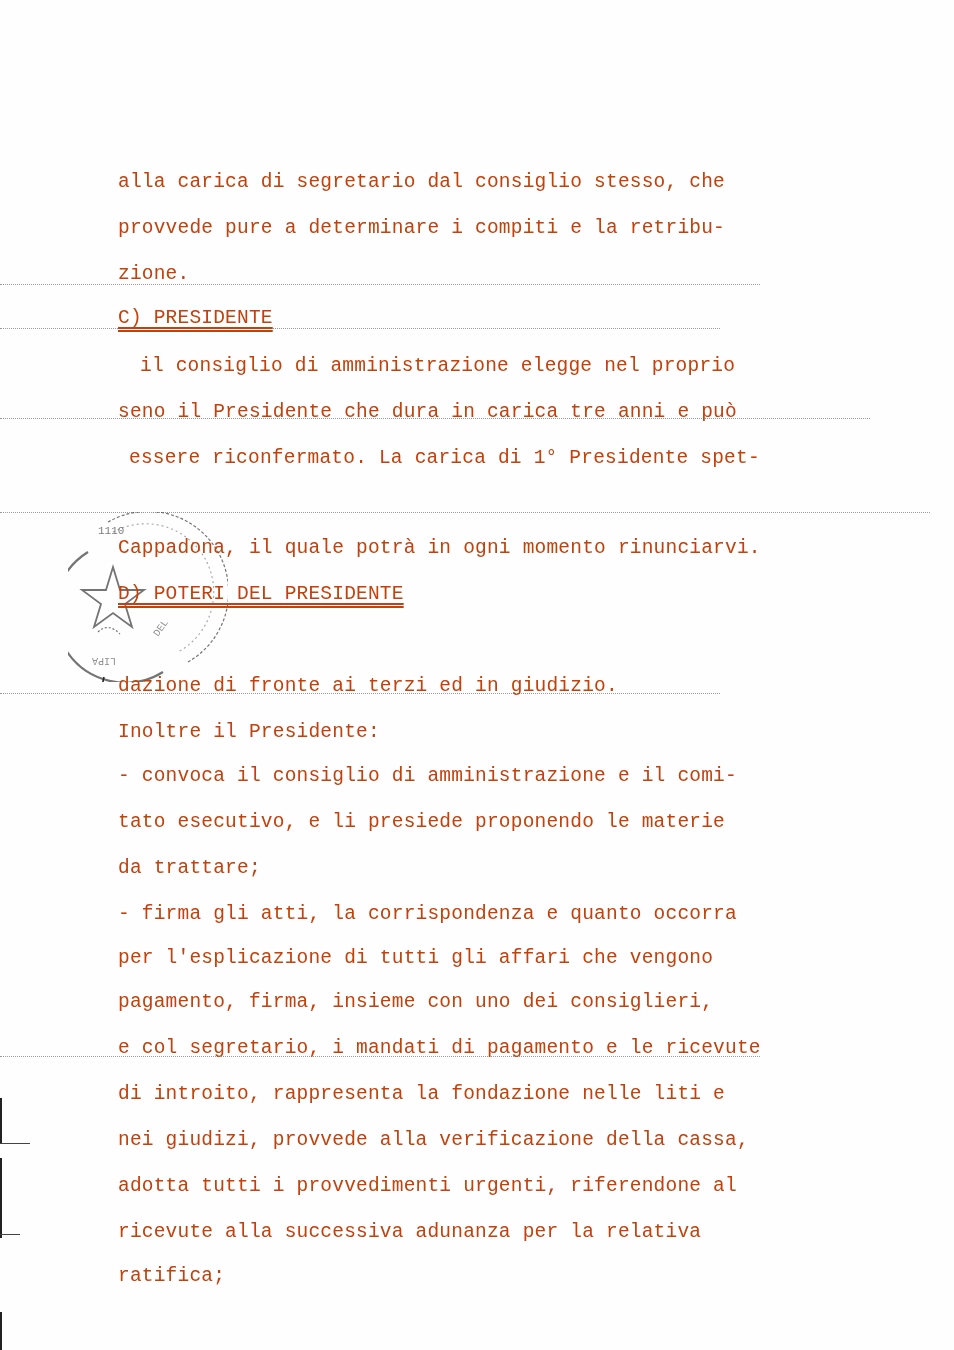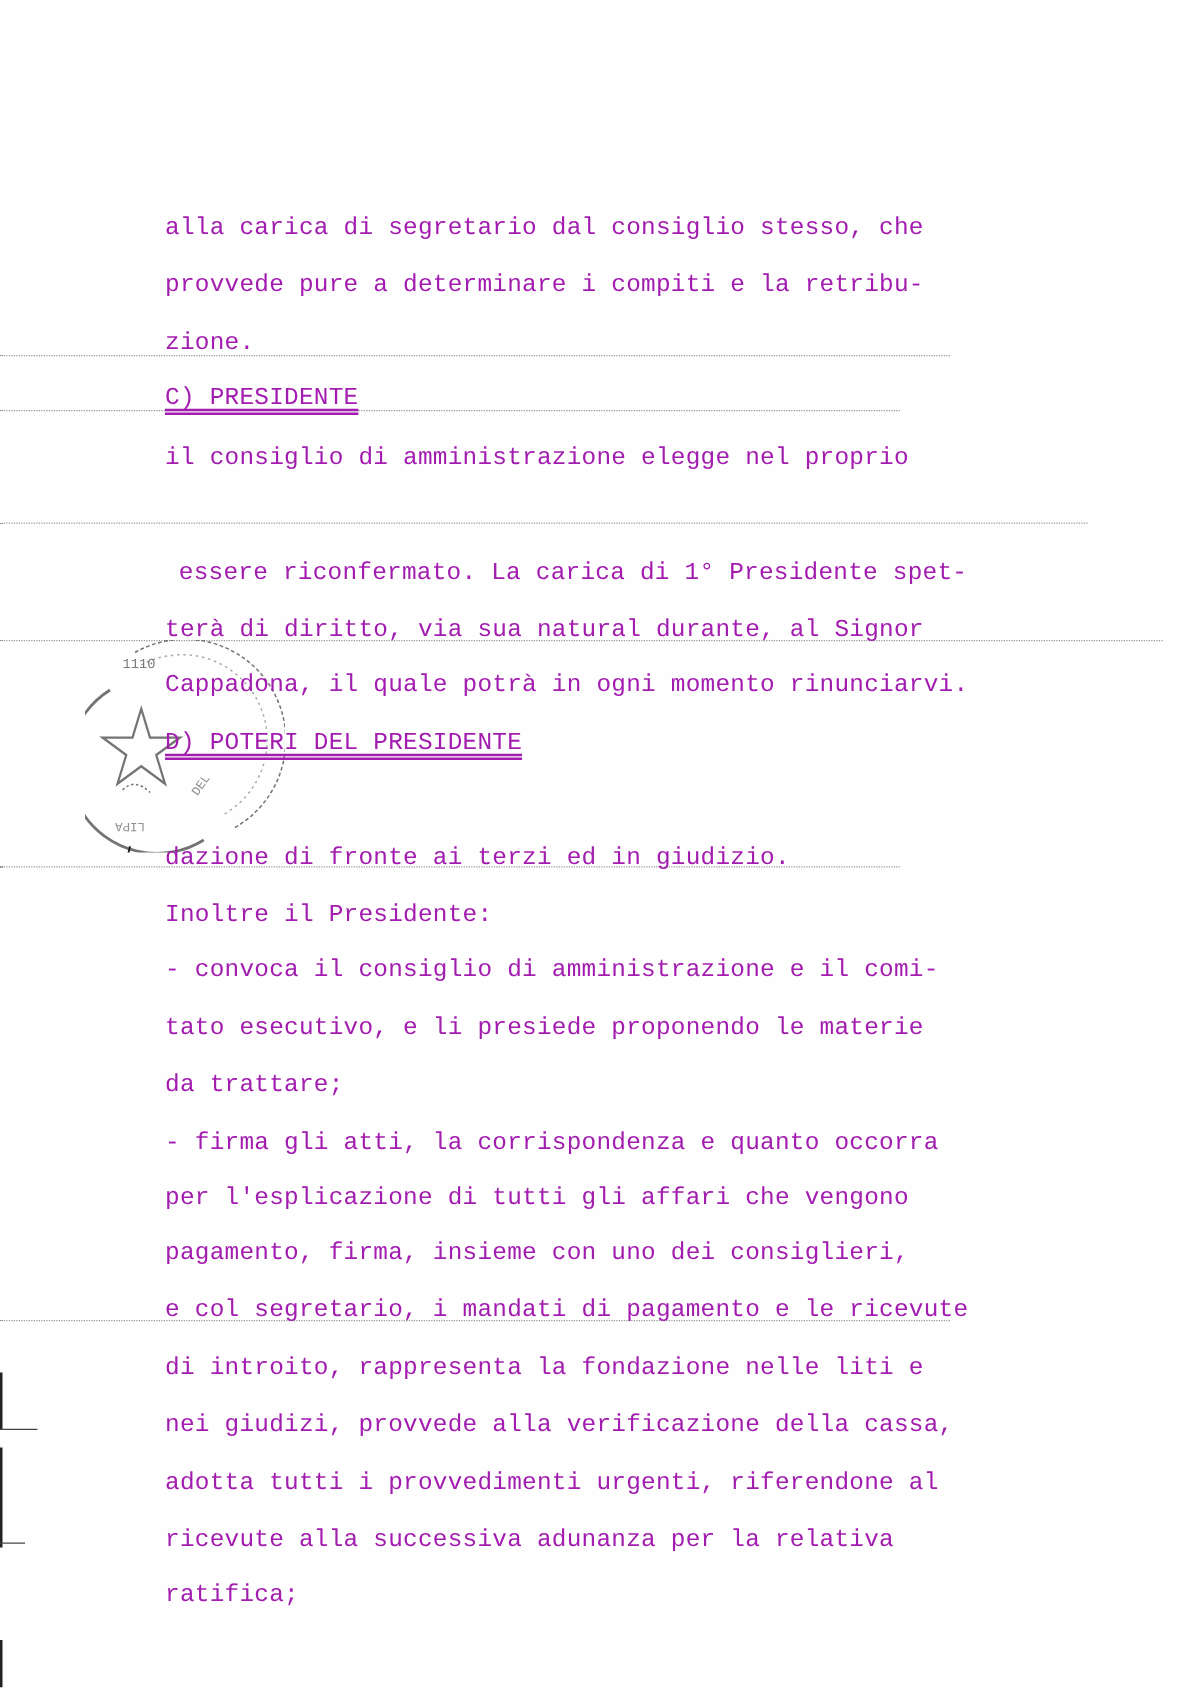--- a/index.html
+++ b/index.html
@@ -16,26 +16,26 @@
       color: #1a1a1a;
     }
     .page {
       position: absolute;
       left: 0; top: 0;
       width: 954px; height: 1350px;
       background: #fefefe;
     }
     .line {
       position: absolute;
-      left: 132px;
+      left: 118px;
       font-size: 19.5px;
       line-height: 24px;
       white-space: pre;
       letter-spacing: 0.2px;
-      color: #a21caf;
+      color: #c2410c;
     }
     .heading {
       text-decoration: underline;
       text-decoration-style: double;
       text-decoration-thickness: 1.5px;
       text-underline-offset: 4px;
     }
     .dots {
       position: absolute;
       height: 1px;
@@ -90,23 +90,23 @@
     <text x="30" y="22" font-size="11" fill="#444" font-family="Liberation Mono, monospace" opacity="0.7">1110</text>
     <text x="90" y="125" font-size="10" fill="#444" font-family="Liberation Mono, monospace" opacity="0.6" transform="rotate(-55 90 125)">DEL</text>
     <text x="22" y="150" font-size="10" fill="#444" font-family="Liberation Mono, monospace" opacity="0.6" transform="rotate(180 35 148)">LIPA</text>
     <line x1="36" y1="165" x2="30" y2="192" stroke="#222" stroke-width="1.6"></line>
   </svg>
 
   <div class="line" style="top:170px;">alla carica di segretario dal consiglio stesso, che</div>
   <div class="line" style="top:216px;">provvede pure a determinare i compiti e la retribu-</div>
   <div class="line" style="top:262px;">zione.</div>
   <div class="line heading" style="top:306px;">C) PRESIDENTE</div>
-  <div class="line" style="top:354px;">il consiglio di amministrazione elegge nel proprio</div>
+  <div class="line" style="top:354px;margin-left:22px;">il consiglio di amministrazione elegge nel proprio</div>
+  <div class="line" style="top:400px;">seno il Presidente che dura in carica tre anni e può</div>
   <div class="line" style="top:446px;margin-left:11px;">essere riconfermato. La carica di 1° Presidente spet-</div>
-  <div class="line" style="top:492px;">terà di diritto, via sua natural durante, al Signor</div>
   <div class="line" style="top:536px;">Cappadona, il quale potrà in ogni momento rinunciarvi.</div>
   <div class="line heading" style="top:582px;">D) POTERI DEL PRESIDENTE</div>
   <div class="line" style="top:674px;">dazione di fronte ai terzi ed in giudizio.</div>
   <div class="line" style="top:720px;">Inoltre il Presidente:</div>
   <div class="line" style="top:764px;">- convoca il consiglio di amministrazione e il comi-</div>
   <div class="line" style="top:810px;">tato esecutivo, e li presiede proponendo le materie</div>
   <div class="line" style="top:856px;">da trattare;</div>
   <div class="line" style="top:902px;">- firma gli atti, la corrispondenza e quanto occorra</div>
   <div class="line" style="top:946px;">per l'esplicazione di tutti gli affari che vengono</div>
   <div class="line" style="top:990px;">pagamento, firma, insieme con uno dei consiglieri,</div>

